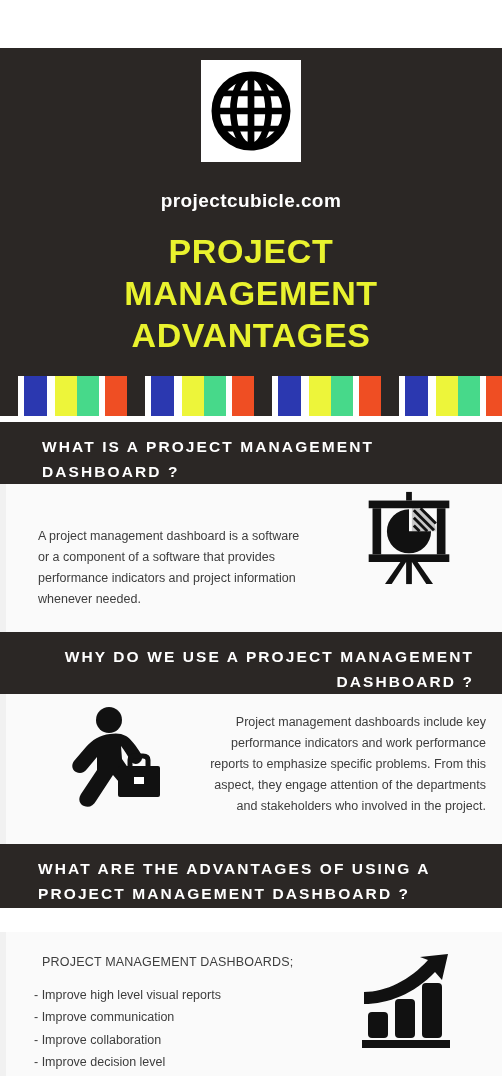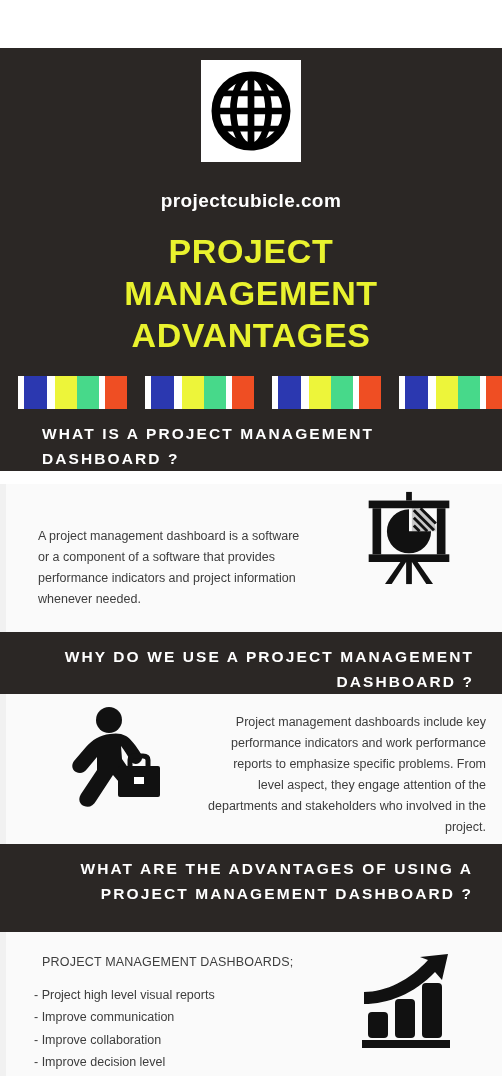--- a/index.html
+++ b/index.html
@@ -85,23 +85,23 @@
     left: 0;
     width: 502px;
     background: #2b2725;
     box-sizing: border-box;
     color: #ffffff;
     font-size: 15.5px;
     font-weight: bold;
     letter-spacing: 2.1px;
     line-height: 25px;
   }
-  .sec-header.h1 { top: 361px; height: 62px; padding: 12px 24px 0 42px; text-align: left; }
+  .sec-header.h1 { top: 374px; height: 62px; padding: 12px 24px 0 42px; text-align: left; }
   .sec-header.h2 { top: 584px; height: 62px; padding: 12px 28px 0 24px; text-align: right; }
-  .sec-header.h3 { top: 796px; height: 88px; padding: 12px 29px 0 38px; text-align: right; }
+  .sec-header.h3 { top: 796px; height: 64px; padding: 12px 29px 0 38px; text-align: left; }
 
   
   .panel {
     position: absolute;
     left: 0;
     width: 502px;
     background: #fafafa;
     box-sizing: border-box;
     border-left: 6px solid #f1f1f1;
   }
@@ -220,37 +220,37 @@
           <line x1="55" y1="29" x2="69" y2="43"></line>
           <line x1="55" y1="37" x2="61" y2="43"></line>
           <line x1="62" y1="19" x2="78" y2="35"></line>
         </g>
       </svg>
     </div>
   </div>
 
   <div class="sec-header h2">WHY DO WE USE A PROJECT MANAGEMENT DASHBOARD ?</div>
   <div class="panel p2">
-    <div class="body-text t2">Project management dashboards include key performance indicators and work performance reports to emphasize specific problems. From level aspect, they engage attention of the departments and stakeholders who involved in the project.</div>
+    <div class="body-text t2">Project management dashboards include key performance indicators and work performance reports to emphasize specific problems. From this aspect, they engage attention of the departments and stakeholders who involved in the project.</div>
     <div class="icon-slot icon-walker">
       <svg width="100" height="108" viewBox="0 0 100 108" aria-hidden="true">
         <circle cx="45" cy="16" r="13" fill="#111"></circle>
         <path d="M46 30 C 36 31 28 36 22 43 L10 57 C 7 61 8 66 12 68 C 16 70 20 69 23 65 L33 53 L33 66 L17 90 C 14 95 15 100 20 102 C 25 104 29 102 32 97 L49 71 L60 84 C 63 88 68 88 71 85 C 74 82 74 78 71 74 L58 55 L57 42 C 60 46 64 52 66 56 C 68 60 72 61 75 59 C 78 57 79 54 77 50 C 73 43 67 35 62 32 C 57 29 51 29 46 30 Z" fill="#111"></path>
         <rect x="54" y="62" width="42" height="31" rx="2" fill="#111"></rect>
         <path d="M66 62 L66 56 C 66 53 68 52 71 52 L79 52 C 82 52 84 53 84 56 L84 62" fill="none" stroke="#111" stroke-width="5"></path>
         <rect x="70" y="73" width="10" height="7" fill="#ffffff"></rect>
       </svg>
     </div>
   </div>
 
   <div class="sec-header h3">WHAT ARE THE ADVANTAGES OF USING A PROJECT MANAGEMENT DASHBOARD ?</div>
   <div class="panel p3">
     <div class="list-block">
       <p class="list-heading">PROJECT MANAGEMENT DASHBOARDS;</p>
-      <p class="list-item">- Project high level visual reports</p>
+      <p class="list-item">- Improve high level visual reports</p>
       <p class="list-item">- Improve communication</p>
       <p class="list-item">- Improve collaboration</p>
       <p class="list-item">- Improve decision level</p>
       <p class="list-item">- Provide real this reports</p>
     </div>
     <div class="icon-slot icon-growth">
       <svg width="100" height="96" viewBox="0 0 100 96" aria-hidden="true">
         <rect x="6" y="86" width="88" height="8" fill="#111"></rect>
         <rect x="12" y="58" width="20" height="26" rx="4" fill="#111"></rect>
         <rect x="39" y="45" width="20" height="39" rx="4" fill="#111"></rect>

